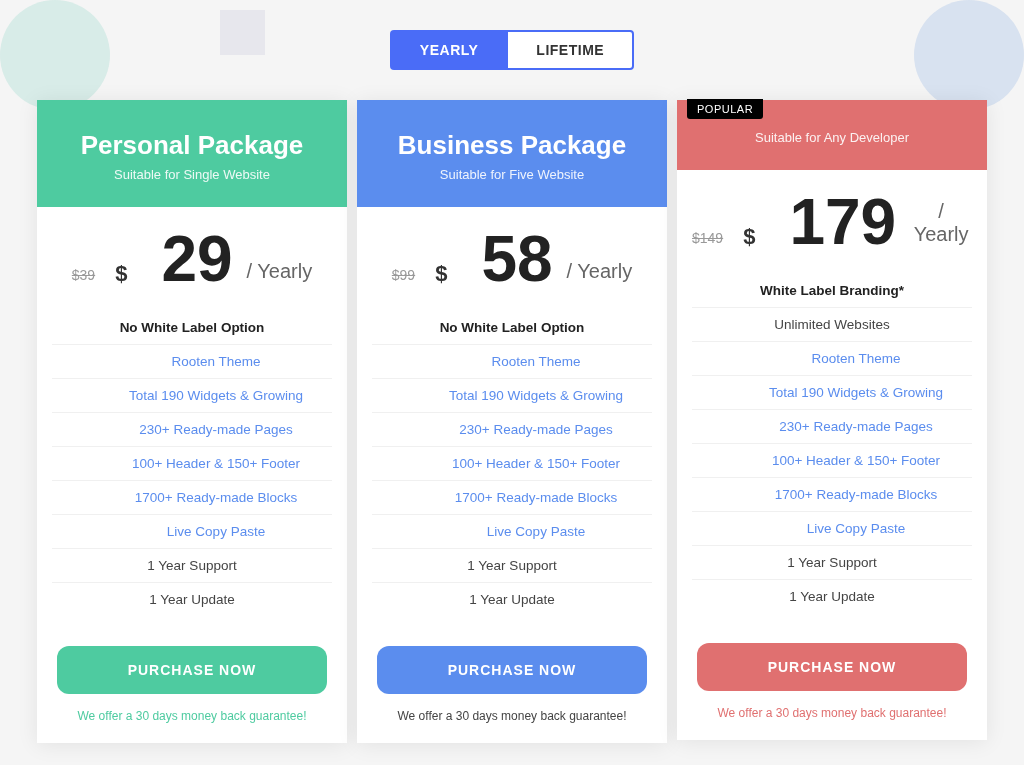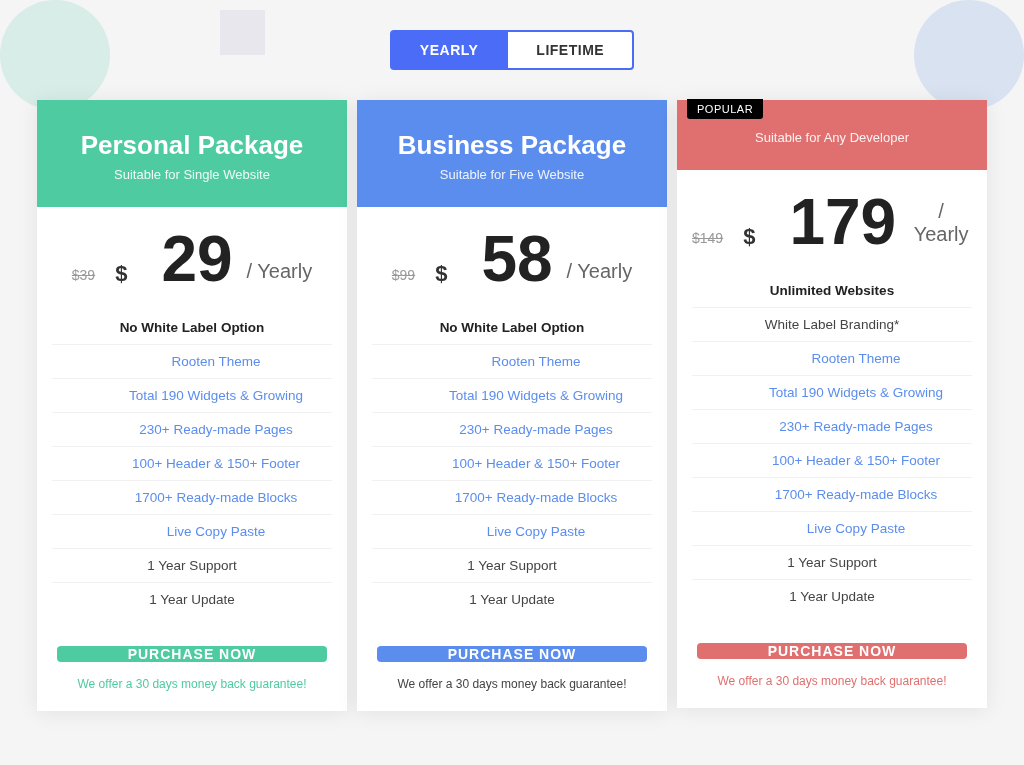--- a/index.html
+++ b/index.html
@@ -192,28 +192,29 @@
       color: #5b8dee;
       text-decoration: none;
       padding-left: 48px;
     }
 
     
     .purchase-btn {
       display: block;
       width: calc(100% - 40px);
       margin: 0 20px 15px;
+      padding: 16px;
       font-size: 14px;
       font-weight: bold;
       text-align: center;
       text-transform: uppercase;
       letter-spacing: 1px;
       cursor: pointer;
       border: none;
-      border-radius: 4px;
+      border-radius: 12px;
       color: white;
     }
     .purchase-btn.green { background: #4ecba0; }
     .purchase-btn.blue { background: #5b8dee; }
     .purchase-btn.red { background: #e07070; }
 
     .money-back {
       font-size: 12px;
       text-align: center;
       padding: 0 20px 20px;
@@ -300,22 +301,22 @@
         <div class="pkg-subtitle">Suitable for Any Developer</div>
       </div>
       <div class="card-body">
         <div class="price-section">
           <span class="price-old">$149</span>
           <span class="price-dollar">$</span>
           <span class="price-main">179</span>
           <span class="price-period">/ Yearly</span>
         </div>
         <ul class="features-list">
+          <li>White Label Branding*</li>
           <li>Unlimited Websites</li>
-          <li>White Label Branding*</li>
           <li><span class="link">Rooten Theme</span></li>
           <li><span class="link">Total 190 Widgets &amp; Growing</span></li>
           <li><span class="link">230+ Ready-made Pages</span></li>
           <li><span class="link">100+ Header &amp; 150+ Footer</span></li>
           <li><span class="link">1700+ Ready-made Blocks</span></li>
           <li><span class="link">Live Copy Paste</span></li>
           <li>1 Year Support</li>
           <li>1 Year Update</li>
         </ul>
       </div>

